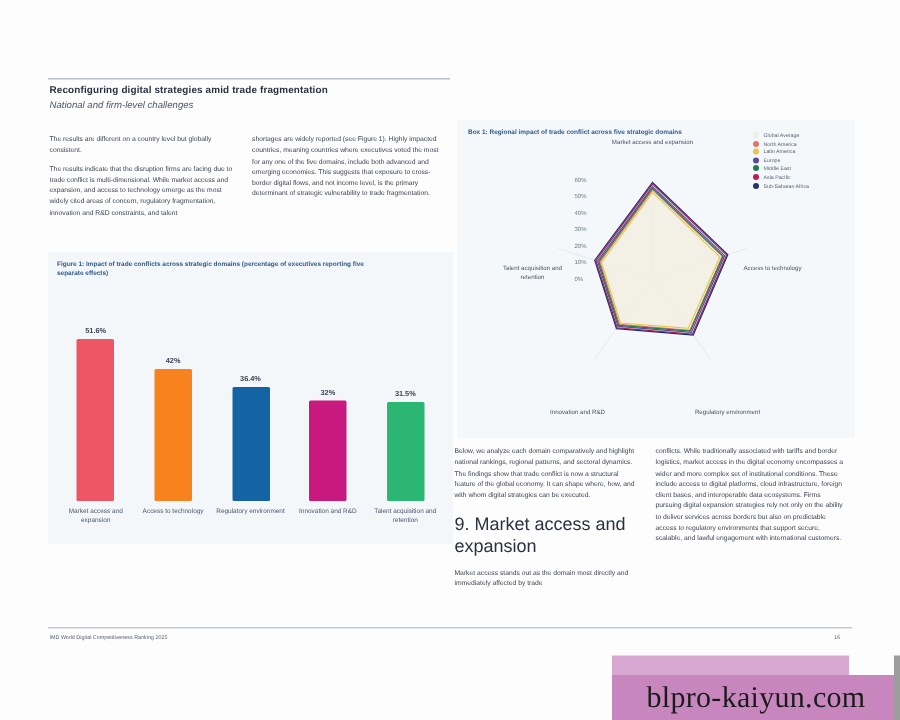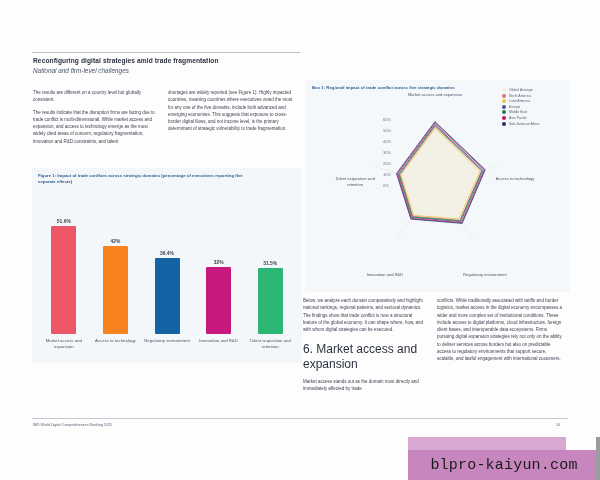--- a/index.html
+++ b/index.html
@@ -49,21 +49,21 @@
 
   
   .rule-bot{position:absolute;left:32px;top:418px;width:536px;height:1px;background:#c3c9d4;}
   .footnote{position:absolute;left:33px;top:423px;font-size:3.6px;color:#5a6475;}
   .pagenum{position:absolute;left:556px;top:423px;font-size:3.6px;color:#5a6475;}
 
   
   .wm-band{position:absolute;left:408px;top:437px;width:158px;height:13px;background:#d9a8d2;}
   .wm-main{position:absolute;left:408px;top:450px;width:192px;height:30px;background:#c886be;}
   .wm-text{position:absolute;left:408px;top:450px;width:192px;height:30px;display:flex;align-items:center;justify-content:center;
-           font-size:15px;color:#1b1b1b;letter-spacing:.2px;font-family:Liberation Mono, monospace;}
+           font-size:20px;color:#1b1b1b;letter-spacing:.2px;font-family:Liberation Serif, serif;}
   .wm-edge{position:absolute;left:596px;top:437px;width:4px;height:43px;background:#9c9c9c;}
 </style>
 </head>
 <body>
 
 <div class="page">
 
   <div class="rule-top"></div>
   <div class="doc-title">Reconfiguring digital strategies amid trade fragmentation</div>
   <div class="doc-sub">National and firm-level challenges</div>
@@ -166,21 +166,21 @@
         <div class="axlab" style="left: 102px; top: 12px;">Market access and expansion</div>
         <div class="axlab" style="left: 182px; top: 96px;">Access to technology</div>
         <div class="axlab" style="left: 152px; top: 192px;">Regulatory environment</div>
         <div class="axlab" style="left: 52px; top: 192px;">Innovation and R&amp;D</div>
         <div class="axlab" style="left: 22px; top: 96px;">Talent acquisition and retention</div>
       </div>
   </div>
 
   <div class="col" id="bot-col-1">
     <p>Below, we analyze each domain comparatively and highlight national rankings, regional patterns, and sectoral dynamics. The findings show that trade conflict is now a structural feature of the global economy. It can shape where, how, and with whom digital strategies can be executed.</p>
-    <div class="h2">6. Market access and expansion</div>
+    <div class="h2">9. Market access and expansion</div>
     <p>Market access stands out as the domain most directly and immediately affected by trade</p>
   </div>
   <div class="col" id="bot-col-2">
     <p>conflicts. While traditionally associated with tariffs and border logistics, market access in the digital economy encompasses a wider and more complex set of institutional conditions. These include access to digital platforms, cloud infrastructure, foreign client bases, and interoperable data ecosystems. Firms pursuing digital expansion strategies rely not only on the ability to deliver services across borders but also on predictable access to regulatory environments that support secure, scalable, and lawful engagement with international customers.</p>
   </div>
 
   <div class="rule-bot"></div>
   <div class="footnote">IMD World Digital Competitiveness Ranking 2025</div>
   <div class="pagenum">16</div>
 

